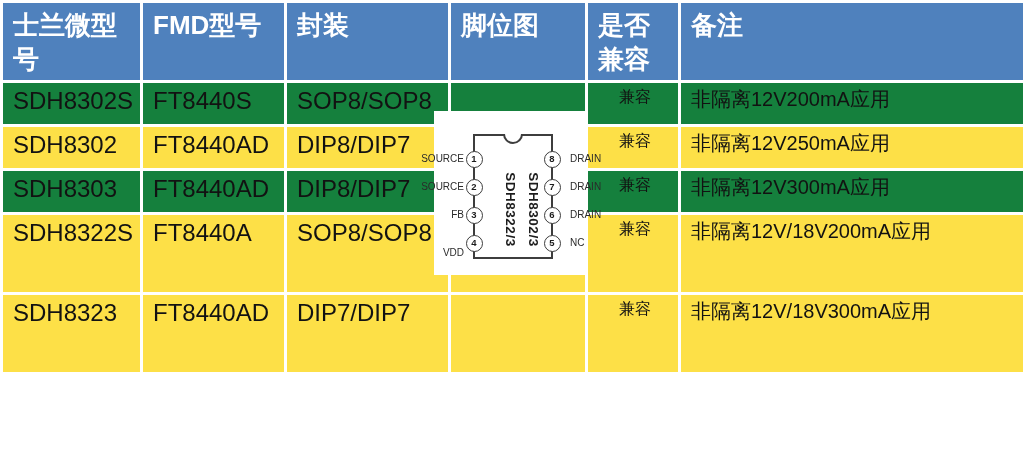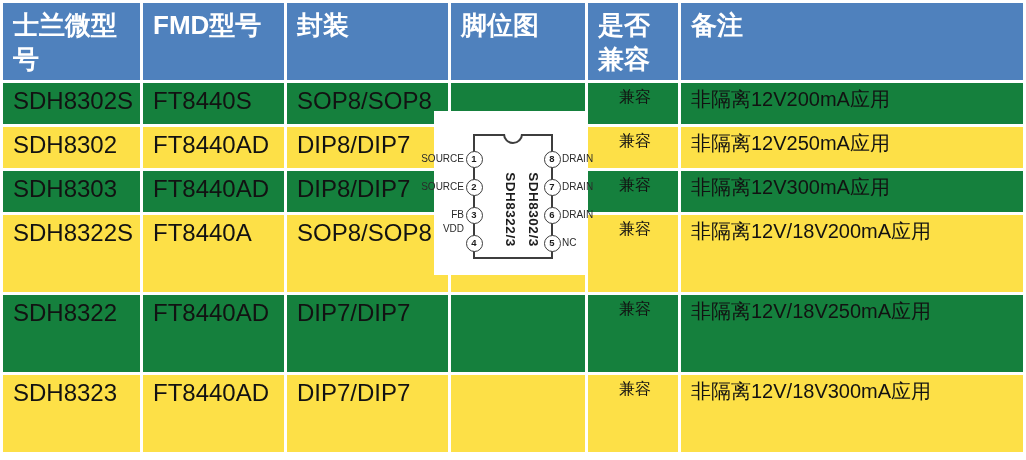--- a/index.html
+++ b/index.html
@@ -97,21 +97,21 @@
   }
   .pin-label {
     position: absolute;
     font-size: 10px;
     color: #2a2a2a;
     line-height: 12px;
     white-space: nowrap;
     z-index: 2;
   }
   .pl { right: 124px; text-align: right; }
-  .pr { left: 128px; text-align: left; }
+  .pr { left: 136px; text-align: left; }
   .vtext {
     position: absolute;
     width: 96px;
     text-align: center;
     font-size: 13.5px;
     font-weight: bold;
     letter-spacing: 0.5px;
     white-space: nowrap;
     color: #1c1c1c;
     transform: rotate(90deg);
@@ -176,30 +176,20 @@
       <tr class="r-tall band-light">
         <td class="c-model">SDH8322S</td>
         <td class="c-fmd">FT8440A</td>
         <td class="c-pkg">SOP8/SOP8</td>
         <td class="c-pin"></td>
         <td class="c-compat">兼容</td>
         <td class="c-remark">
             <div class="remark-text">非隔离12V/18V200mA应用</div>
           </td>
       </tr>
-      <tr class="r-tall band-dark">
-        <td class="c-model">SDH8322</td>
-        <td class="c-fmd">FT8440AD</td>
-        <td class="c-pkg">DIP7/DIP7</td>
-        <td class="c-pin"></td>
-        <td class="c-compat">兼容</td>
-        <td class="c-remark">
-            <div class="remark-text">非隔离12V/18V250mA应用</div>
-          </td>
-      </tr>
       <tr class="r-tall band-light">
         <td class="c-model">SDH8323</td>
         <td class="c-fmd">FT8440AD</td>
         <td class="c-pkg">DIP7/DIP7</td>
         <td class="c-pin"></td>
         <td class="c-compat">兼容</td>
         <td class="c-remark">
             <div class="remark-text">非隔离12V/18V300mA应用</div>
           </td>
       </tr>
@@ -214,21 +204,21 @@
 
     <div class="vtext" style="left:28px; top:91px;">SDH8322/3</div>
     <div class="vtext" style="left:51px; top:91px;">SDH8302/3</div>
 
     <div class="pin-label pl" style="top:42px;">SOURCE</div>
     <div class="pin-circle" style="left:31.5px; top:39.5px;">1</div>
     <div class="pin-label pl" style="top:70px;">SOURCE</div>
     <div class="pin-circle" style="left:31.5px; top:67.5px;">2</div>
     <div class="pin-label pl" style="top:98px;">FB</div>
     <div class="pin-circle" style="left:31.5px; top:95.5px;">3</div>
-    <div class="pin-label pl" style="top:112px;">VDD</div>
+    <div class="pin-label pl" style="top:136px;">VDD</div>
     <div class="pin-circle" style="left:31.5px; top:123.5px;">4</div>
 
     <div class="pin-circle" style="left:109.5px; top:39.5px;">8</div>
     <div class="pin-label pr" style="top:42px;">DRAIN</div>
     <div class="pin-circle" style="left:109.5px; top:67.5px;">7</div>
     <div class="pin-label pr" style="top:70px;">DRAIN</div>
     <div class="pin-circle" style="left:109.5px; top:95.5px;">6</div>
     <div class="pin-label pr" style="top:98px;">DRAIN</div>
     <div class="pin-circle" style="left:109.5px; top:123.5px;">5</div>
     <div class="pin-label pr" style="top:126px;">NC</div>

